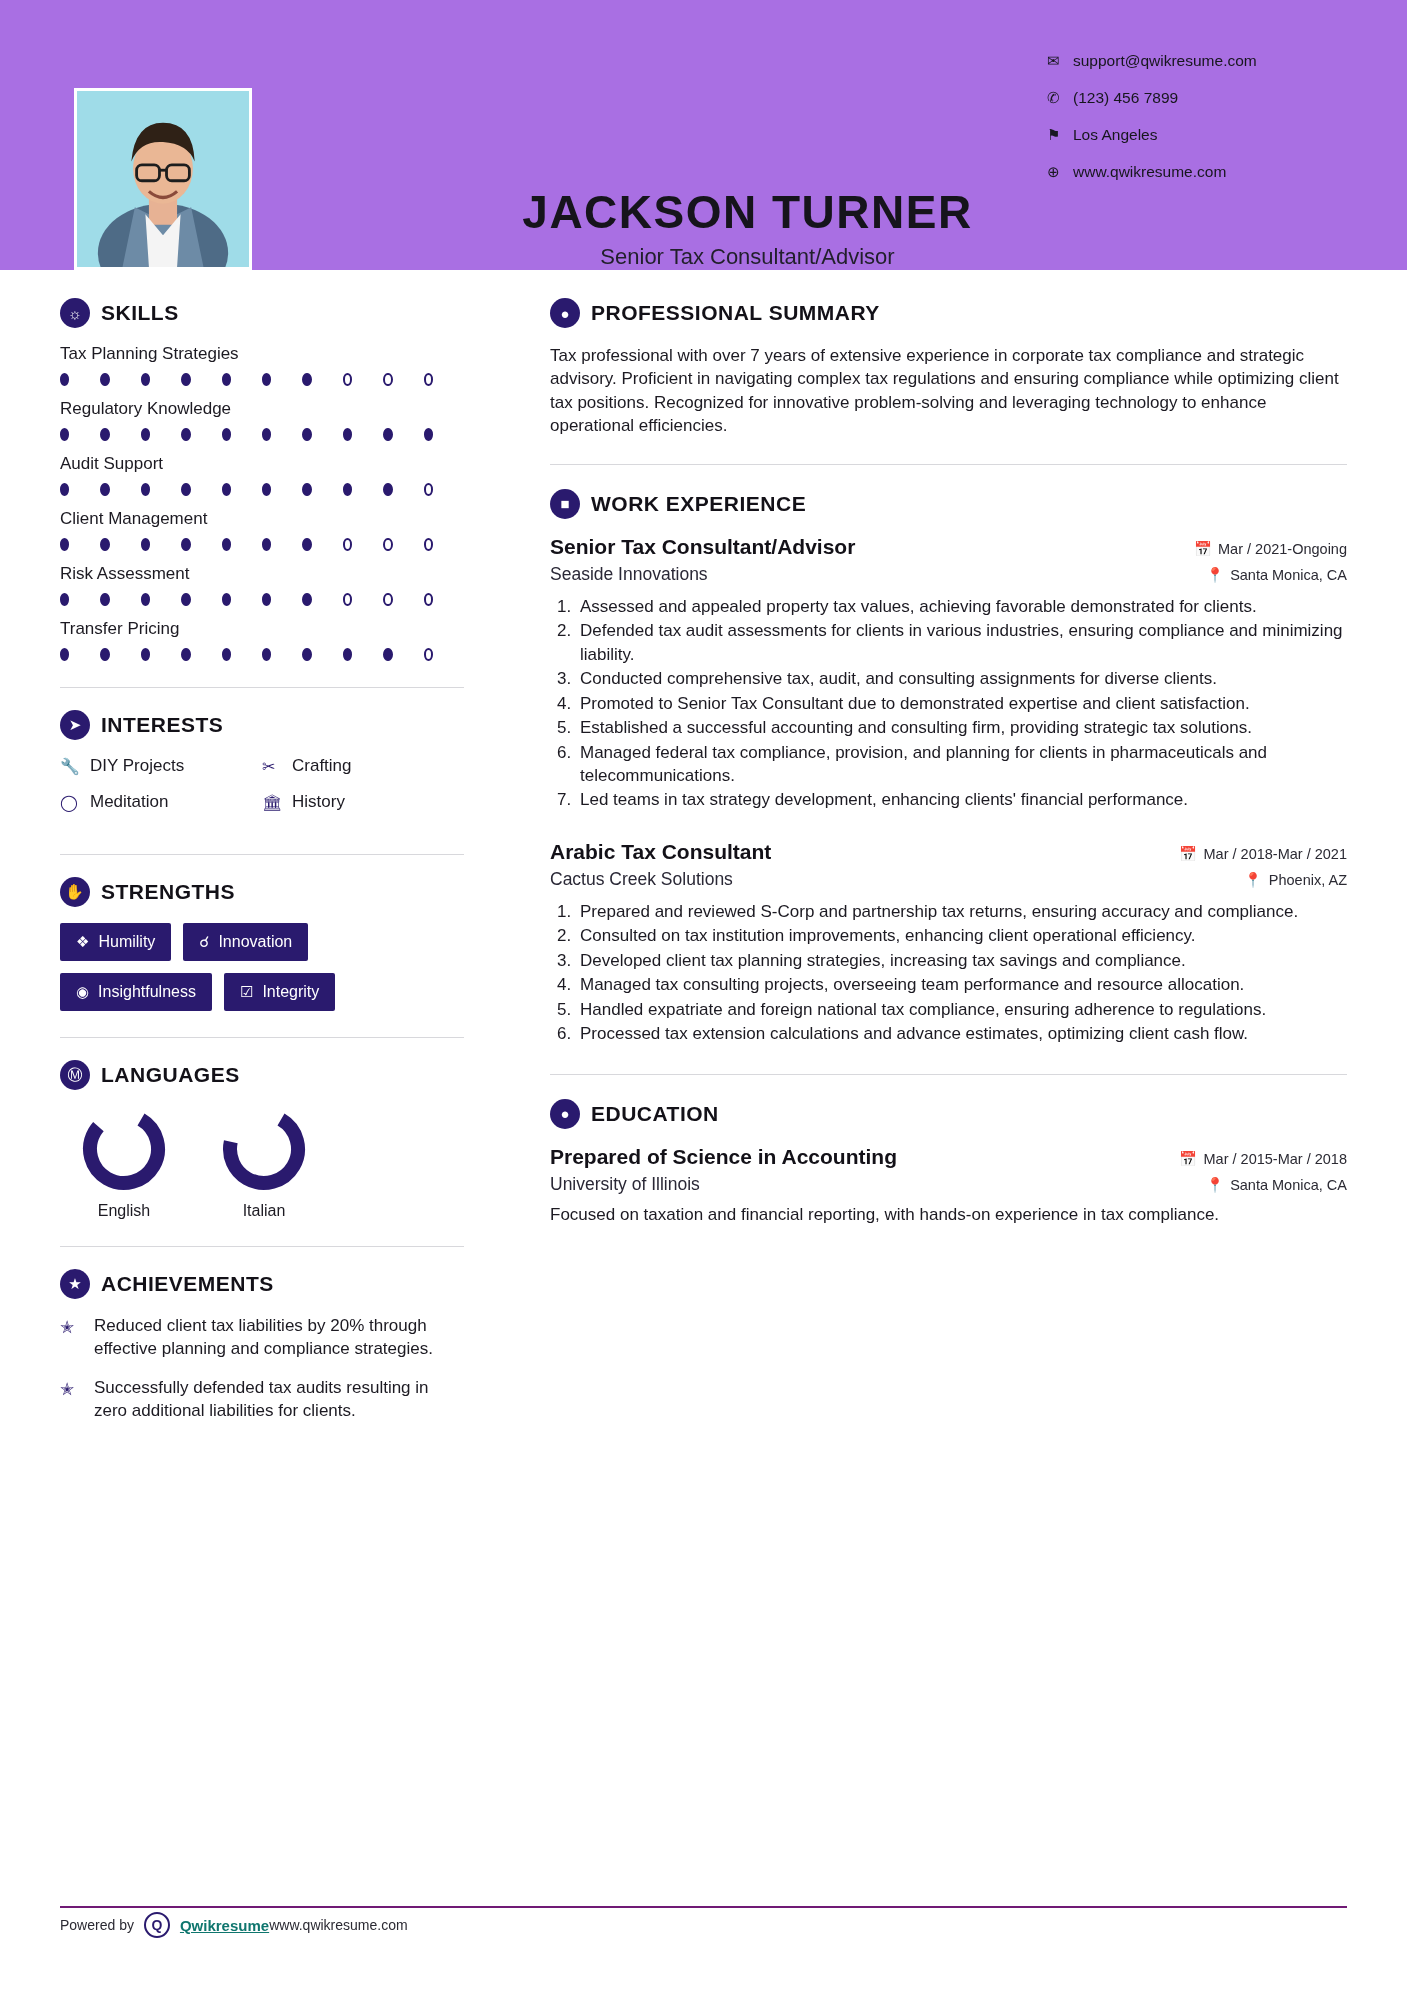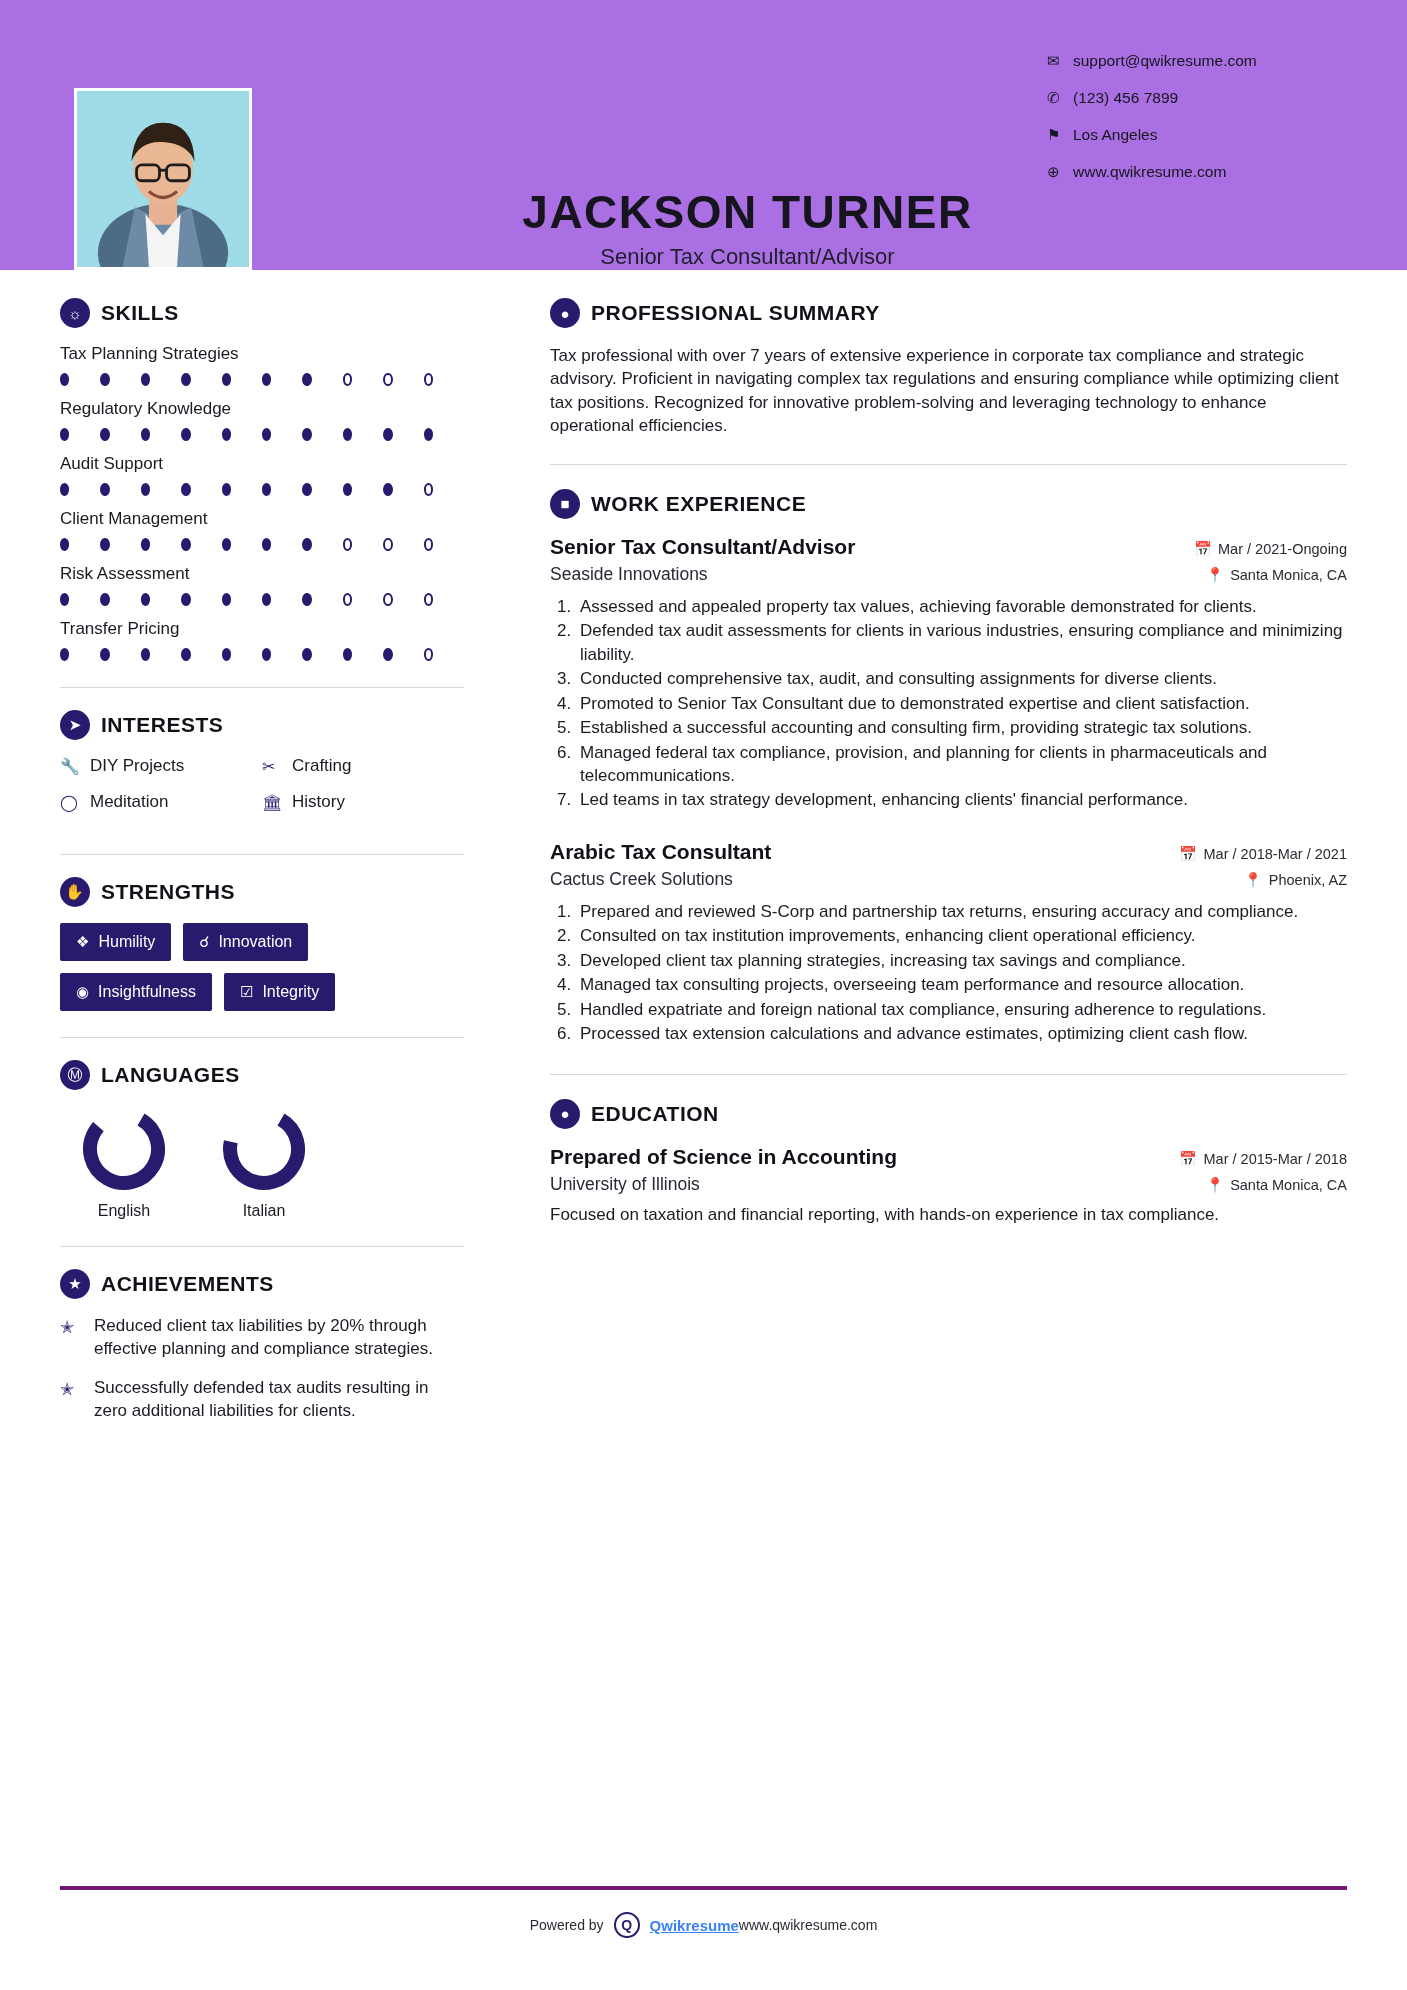--- a/index.html
+++ b/index.html
@@ -250,38 +250,38 @@
     color: #1c1a22;
     margin-top: 8px;
   }
 
   
   .footer {
     position: absolute;
     left: 60px;
     right: 60px;
     bottom: 52px;
-    border-top: 4px solid #701a75;
-    padding-top: 22px;
-    display: flex;
-    justify-content: center;
+    border-top: 2px solid #701a75;
+    padding-top: 4px;
+    display: flex;
+    justify-content: flex-start;
     align-items: center;
     font-size: 14px;
     color: #2b2a33;
   }
   .footer-left { display: flex; align-items: center; gap: 10px; }
   .logo-circ {
     width: 26px; height: 26px;
     border-radius: 50%;
     border: 2px solid #2a1a6e;
     color: #2a1a6e;
     display: flex; align-items: center; justify-content: center;
     font-size: 14px; font-weight: bold;
   }
-  .brand { color: #3b82f6; font-weight: bold; text-decoration: underline; font-size: 15px; }
+  .brand { color: #0f766e; font-weight: bold; text-decoration: underline; font-size: 15px; }
 </style>
 </head>
 <body>
 
 <div class="page">
 
   <div class="header">
     <div class="header-inner">
       <div class="photo">
         <svg viewBox="0 0 100 100" preserveAspectRatio="xMidYMid slice" aria-hidden="true">

